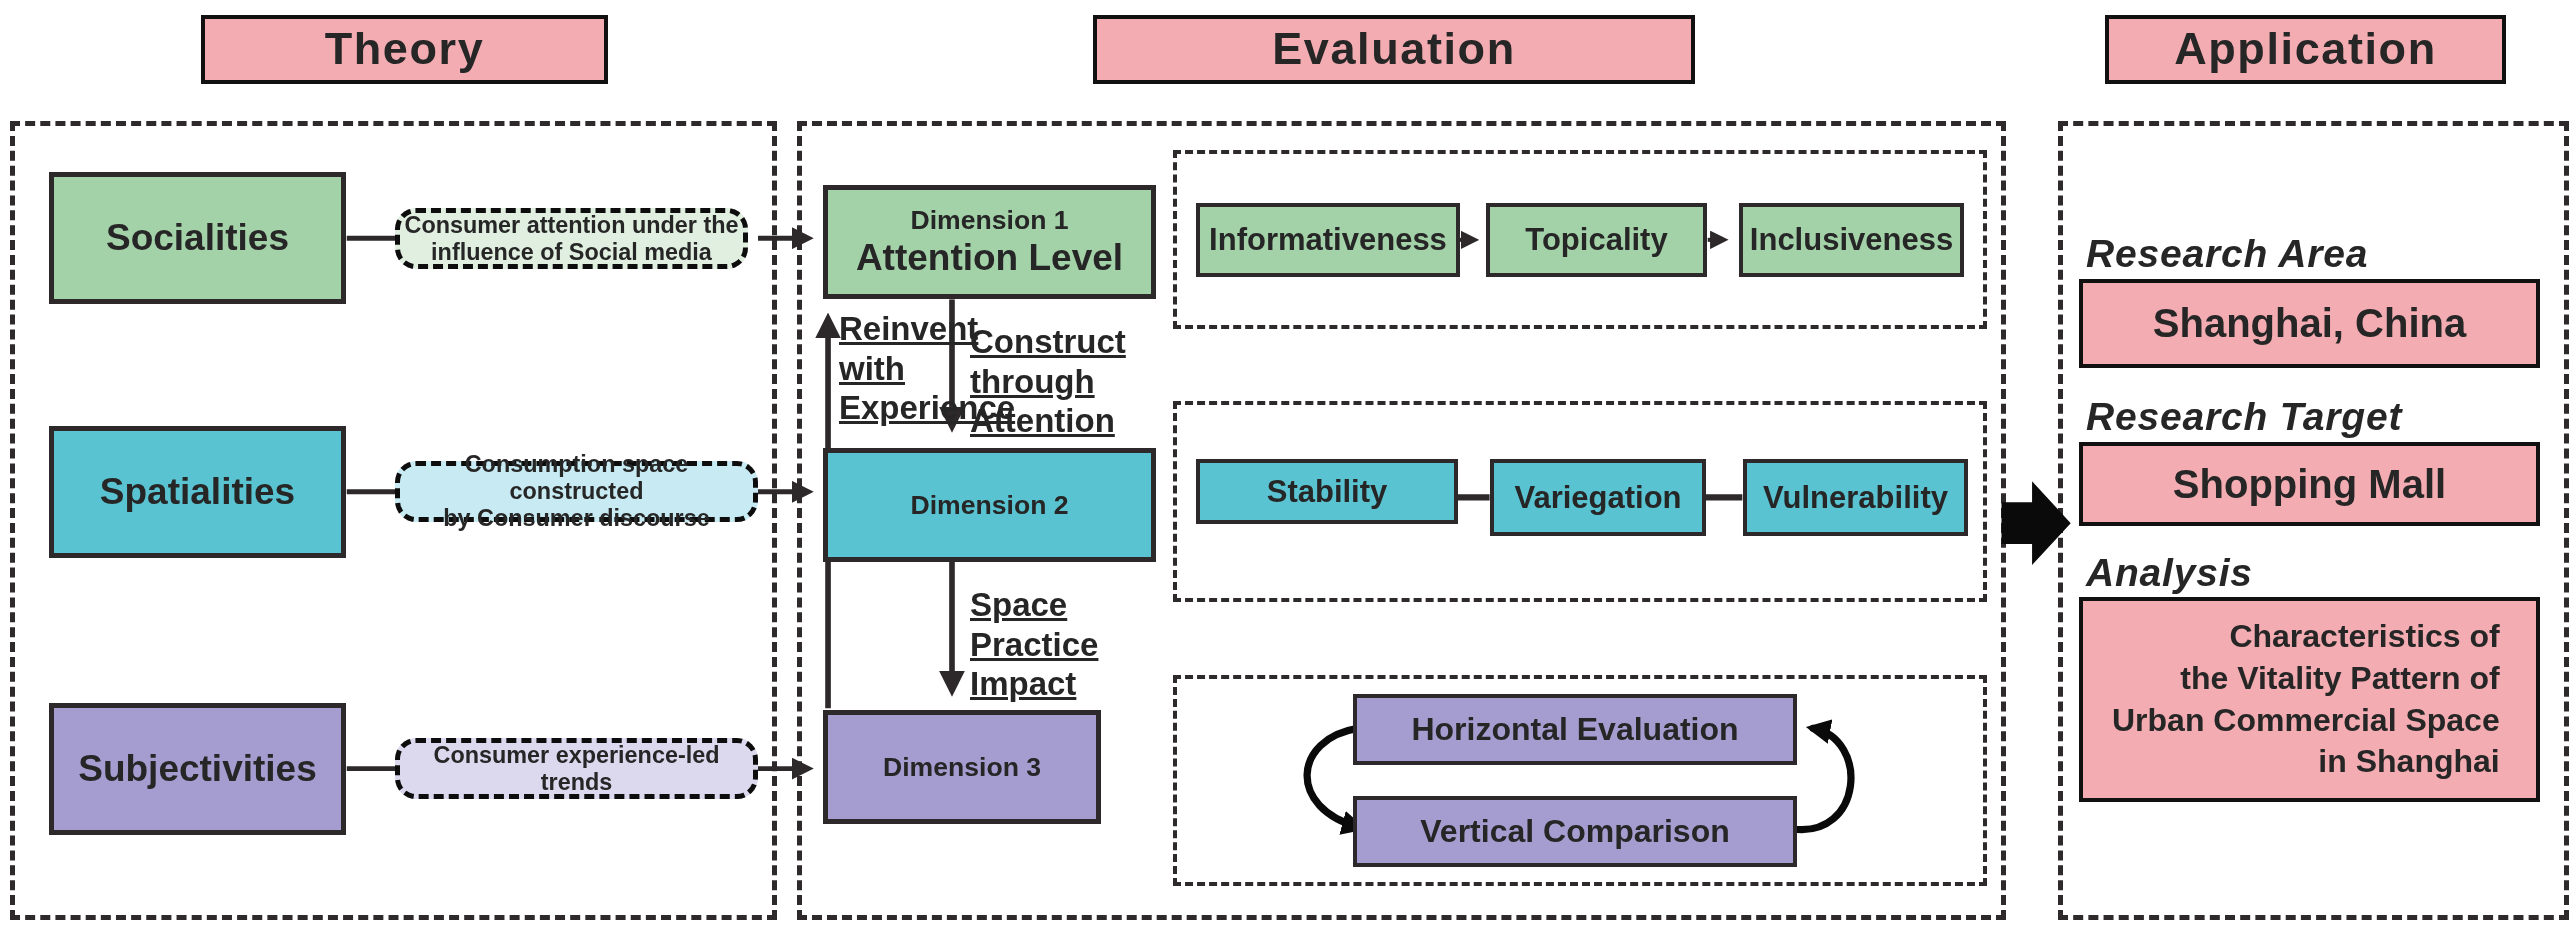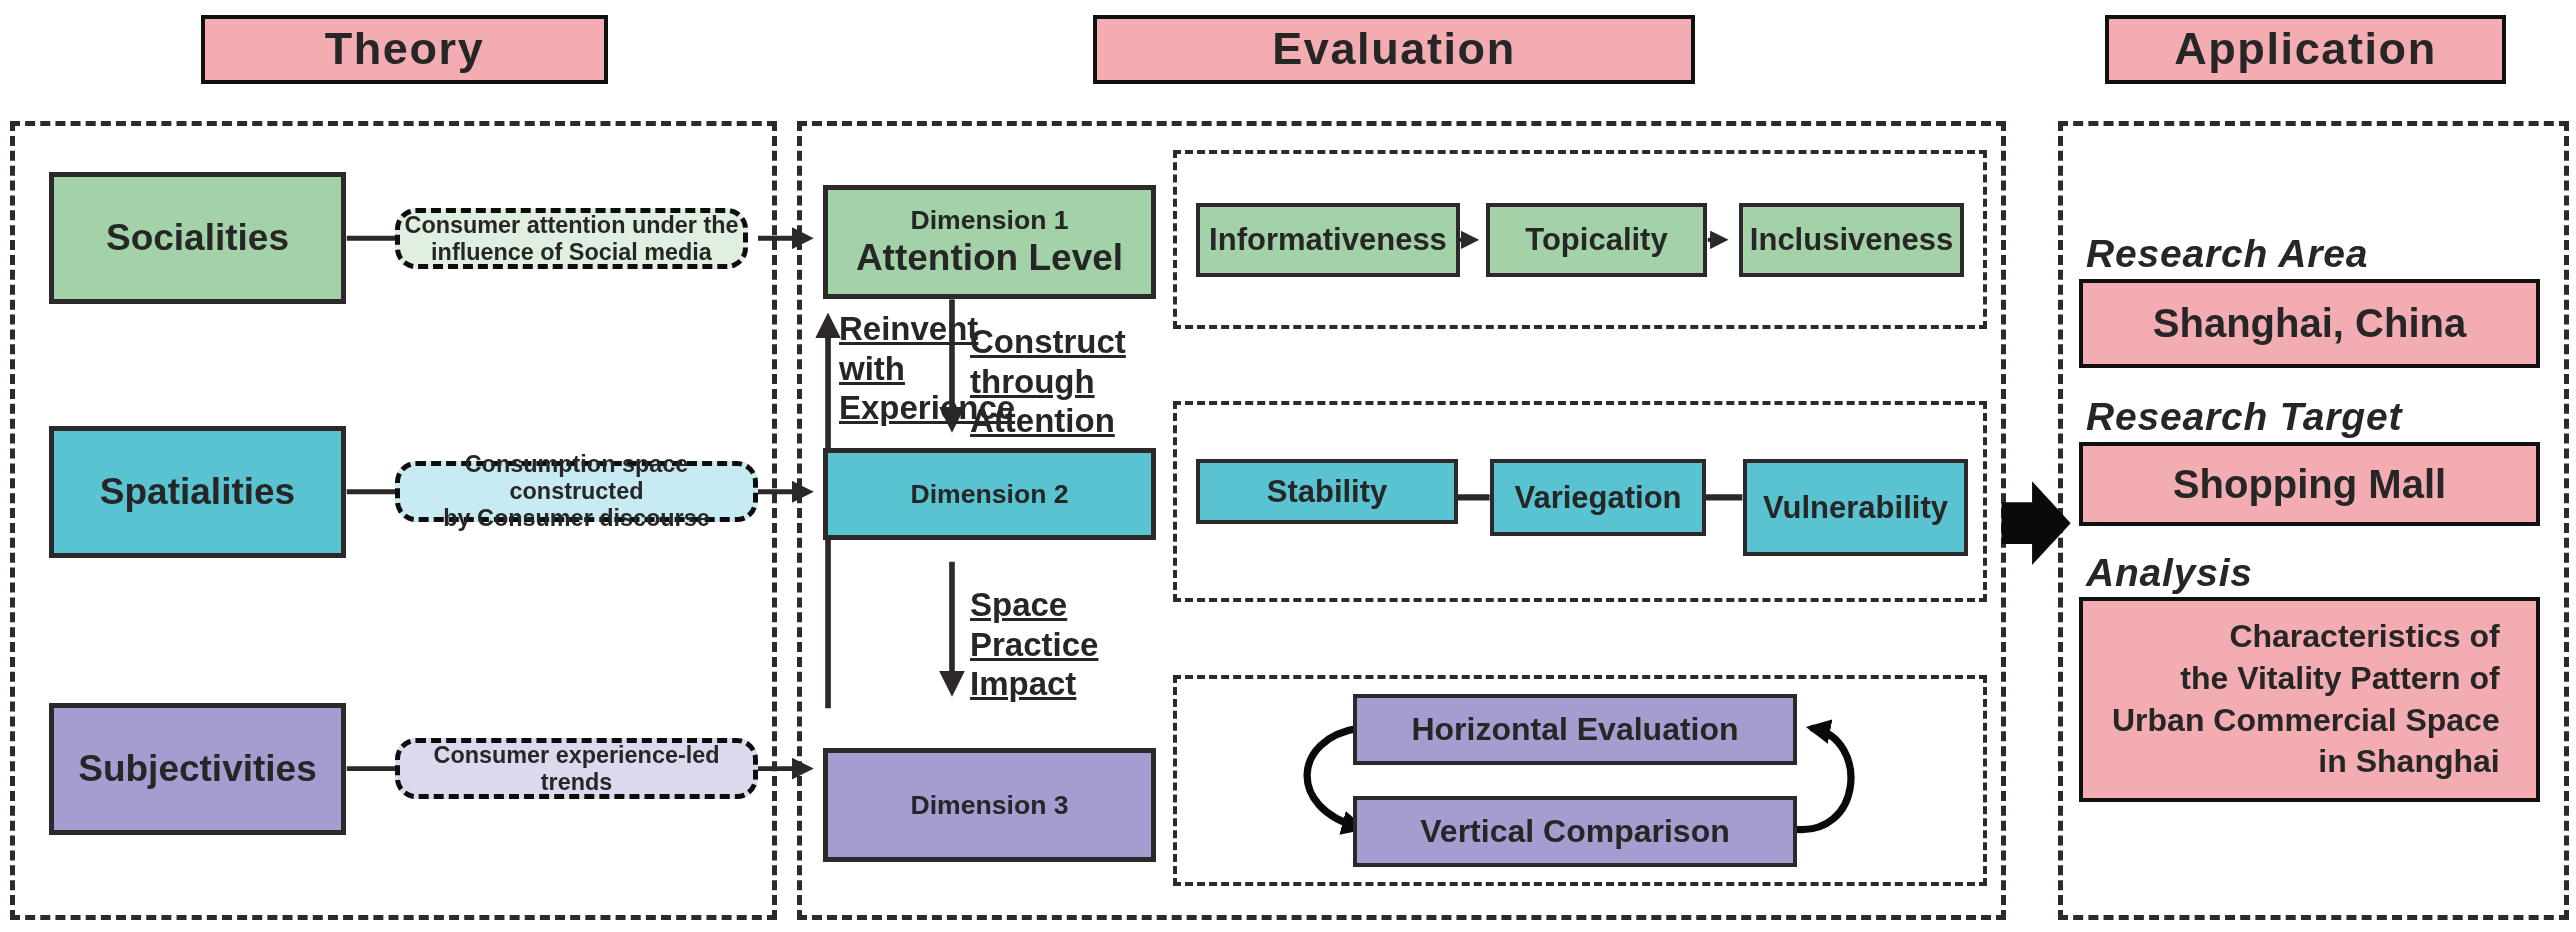--- a/index.html
+++ b/index.html
@@ -100,44 +100,44 @@
 by Consumer discourse</div>
 
 <div class="tbox bg-purple" style="left:49px;top:703px;width:297px;height:132px">Subjectivities</div>
 <div class="pill bg-purple-l" style="left:395px;top:738px;width:363px;height:61px">Consumer experience-led
 trends</div>
 
 <div class="dim bg-green" style="left:823px;top:185px;width:333px;height:114px">
   <div class="dim-eyebrow">Dimension 1</div>
   <div class="dim-title">Attention Level</div>
 </div>
-<div class="dim bg-teal" style="left:823px;top:448px;width:333px;height:92px">
+<div class="dim bg-teal" style="left:823px;top:448px;width:333px;height:114px">
   <div class="dim-eyebrow">Dimension 2</div>
 </div>
-<div class="dim bg-purple" style="left:823px;top:748px;width:333px;height:114px">
+<div class="dim bg-purple" style="left:823px;top:710px;width:278px;height:114px">
   <div class="dim-eyebrow">Dimension 3</div>
 </div>
 
 <div class="flab" style="left:839px;top:309px;width:169px">Reinvent
 with
 Experience</div>
 <div class="flab" style="left:970px;top:322px;width:177px">Construct
 through
 Attention</div>
 <div class="flab" style="left:970px;top:585px;width:177px">Space
 Practice
 Impact</div>
 
 <div class="cbox bg-green" style="left:1196px;top:203px;width:264px;height:74px">Informativeness</div>
 <div class="cbox bg-green" style="left:1486px;top:203px;width:221px;height:74px">Topicality</div>
 <div class="cbox bg-green" style="left:1739px;top:203px;width:225px;height:74px">Inclusiveness</div>
 
 <div class="cbox bg-teal" style="left:1196px;top:459px;width:262px;height:65px">Stability</div>
 <div class="cbox bg-teal" style="left:1490px;top:459px;width:216px;height:77px">Variegation</div>
-<div class="cbox bg-teal" style="left:1743px;top:459px;width:225px;height:97px">Vulnerability</div>
+<div class="cbox bg-teal" style="left:1743px;top:459px;width:225px;height:77px">Vulnerability</div>
 
 <div class="lbox" style="left:1353px;top:694px;width:444px;height:71px">Horizontal Evaluation</div>
 <div class="lbox" style="left:1353px;top:796px;width:444px;height:71px">Vertical Comparison</div>
 
 <div class="ahead" style="left:2086px;top:232px">Research Area</div>
 <div class="abox" style="left:2079px;top:279px;width:461px;height:89px">Shanghai, China</div>
 
 <div class="ahead" style="left:2086px;top:395px">Research Target</div>
 <div class="abox" style="left:2079px;top:442px;width:461px;height:84px">Shopping Mall</div>
 

